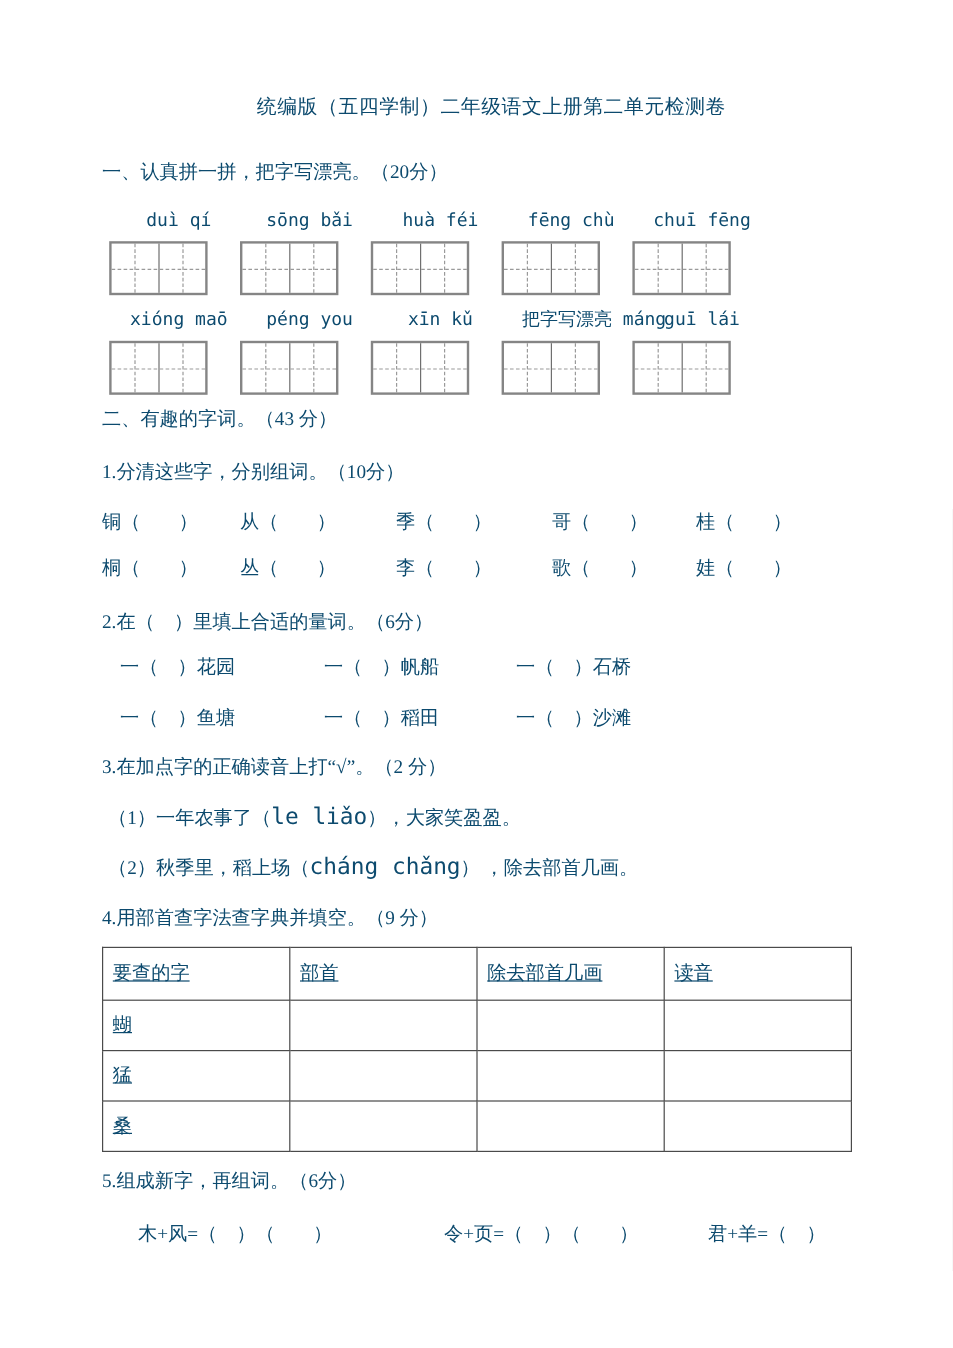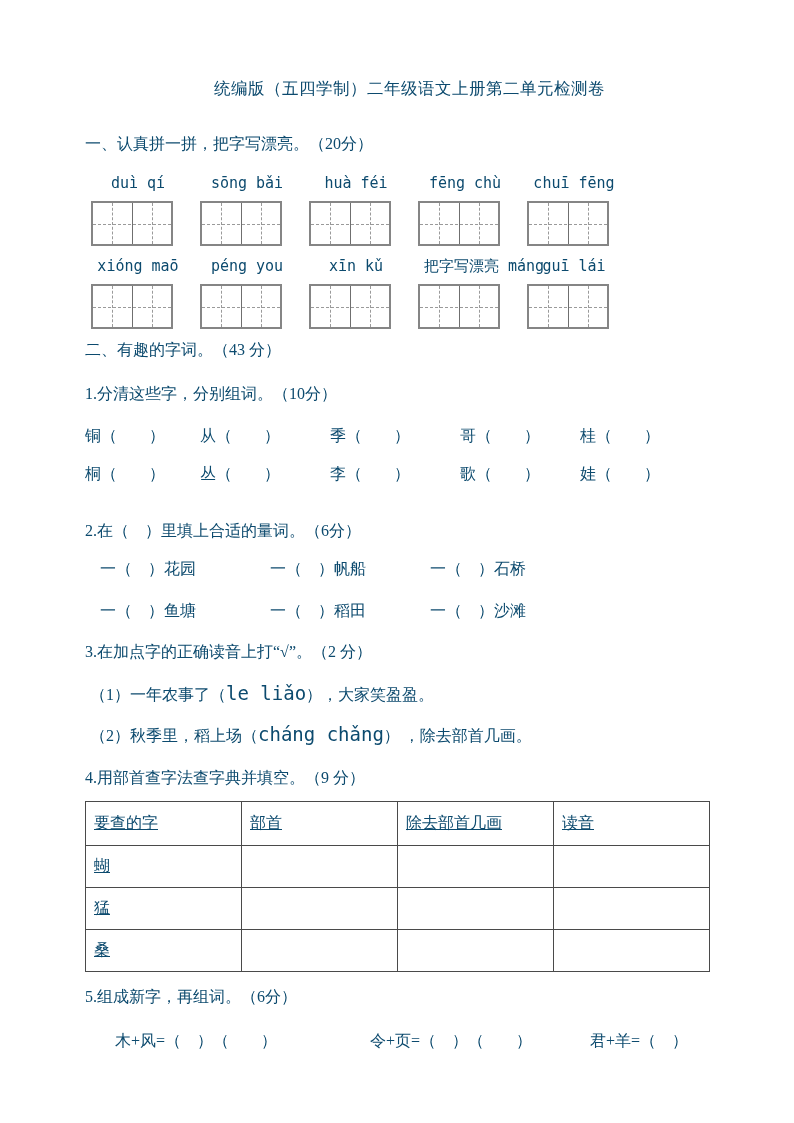--- a/index.html
+++ b/index.html
@@ -21,21 +21,21 @@
     letter-spacing:0.5px;
     white-space:nowrap;
   }
 
   .line { line-height:21px; white-space:nowrap; }
 
   .sec1-heading { margin-top:33px; }
 
   
   .pinyin-row {
-    display:flex; gap:27px; margin-left:12px; margin-top:19px;
+    display:flex; gap:27px; margin-left:23px; margin-top:19px;
     font-family:"DejaVu Sans Mono","Liberation Mono",monospace;
     font-size:15px; line-height:21px;
   }
   .pinyin-row.second { margin-top:10px; }
   .pinyin-label { width:82px; text-align:center; white-space:nowrap; flex:0 0 82px; }
 
   
   .grid-row { display:flex; gap:27px; margin-left:6px; margin-top:7px; }
   .tianzige {
     position:relative; width:82px; height:45px; flex:0 0 82px;
@@ -47,21 +47,21 @@
   }
   .tz-cell { flex:1; position:relative; }
   .tz-cell:first-child { border-right:1px solid #6f6f6f; }
   .tz-cell::before {
     content:""; position:absolute; top:0; bottom:0; left:50%;
     border-left:1px dashed #9a9a9a;
   }
 
   .sec2-heading { margin-top:10px; }
   .q-heading { margin-top:23px; }
-  .q2-heading { margin-top:36px; }
+  .q2-heading { margin-top:24px; }
   .q3-heading { margin-top:20px; }
   .q4-heading { margin-top:21px; }
   .q5-heading { margin-top:14px; }
 
   .word-row { display:flex; margin-top:21px; line-height:21px; white-space:nowrap; }
   .word-row.second { margin-top:17px; }
   .word-row .w1 { width:115px; } .word-row .w2 { width:130px; }
   .word-row .w3 { width:130px; } .word-row .w4 { width:120px; }
 
   .measure-row { display:flex; margin-left:15px; margin-top:21px; line-height:21px; white-space:nowrap; }

